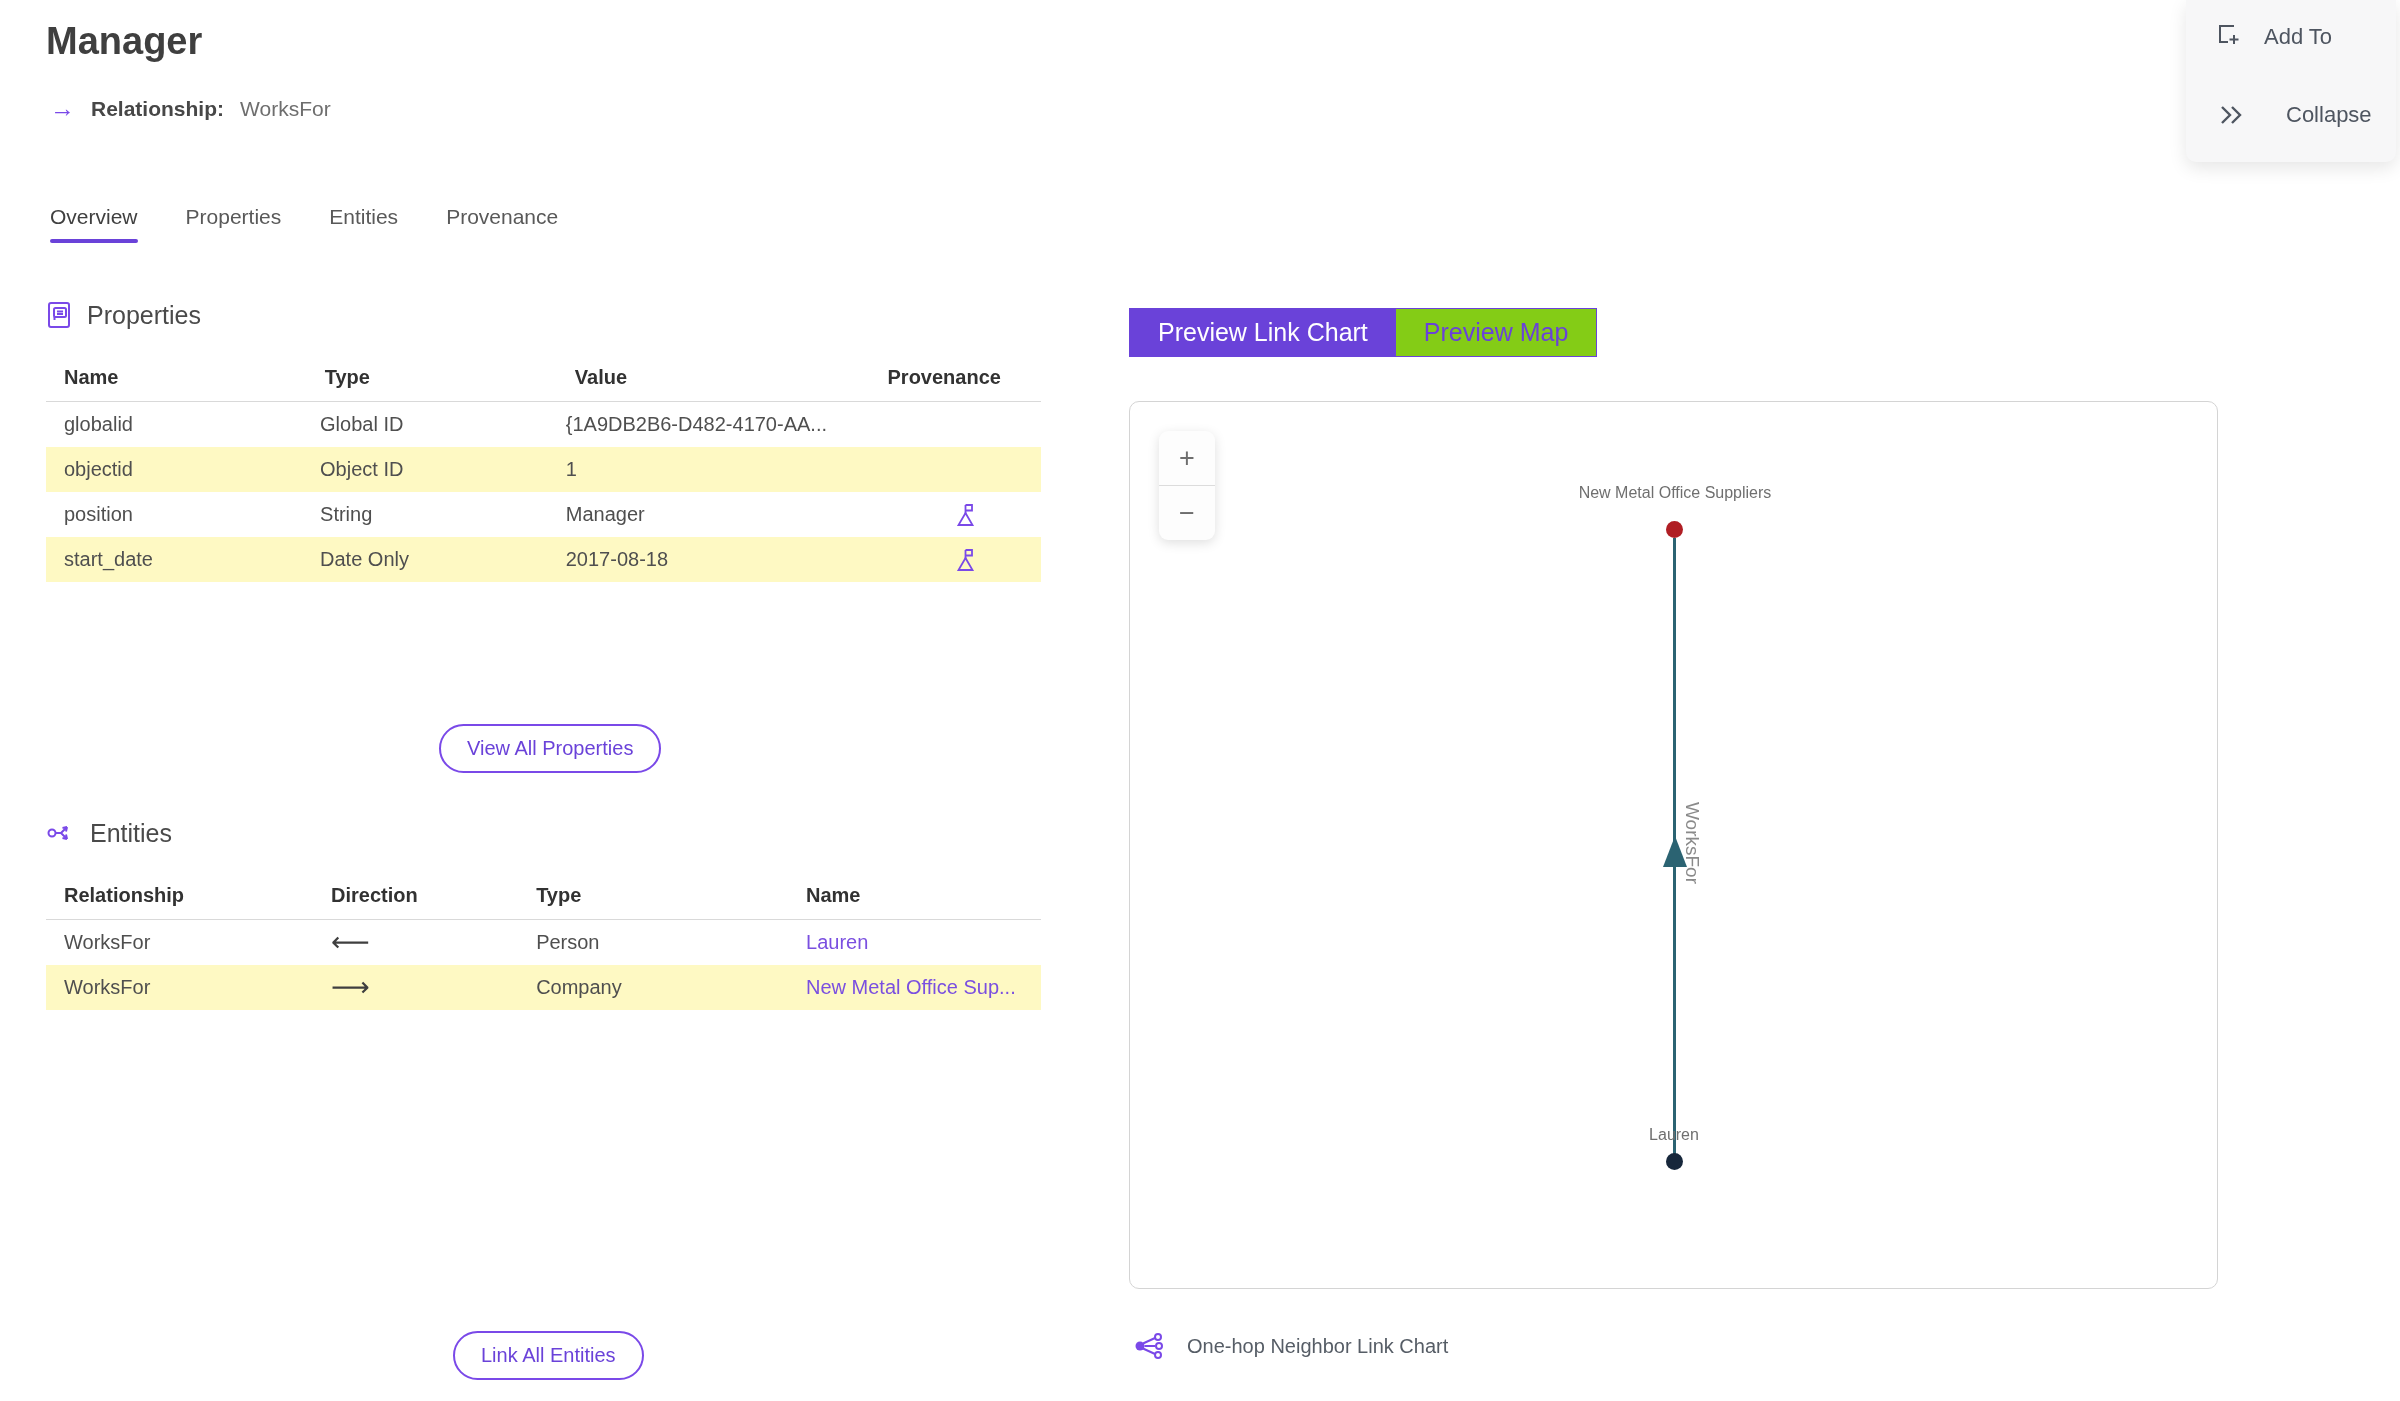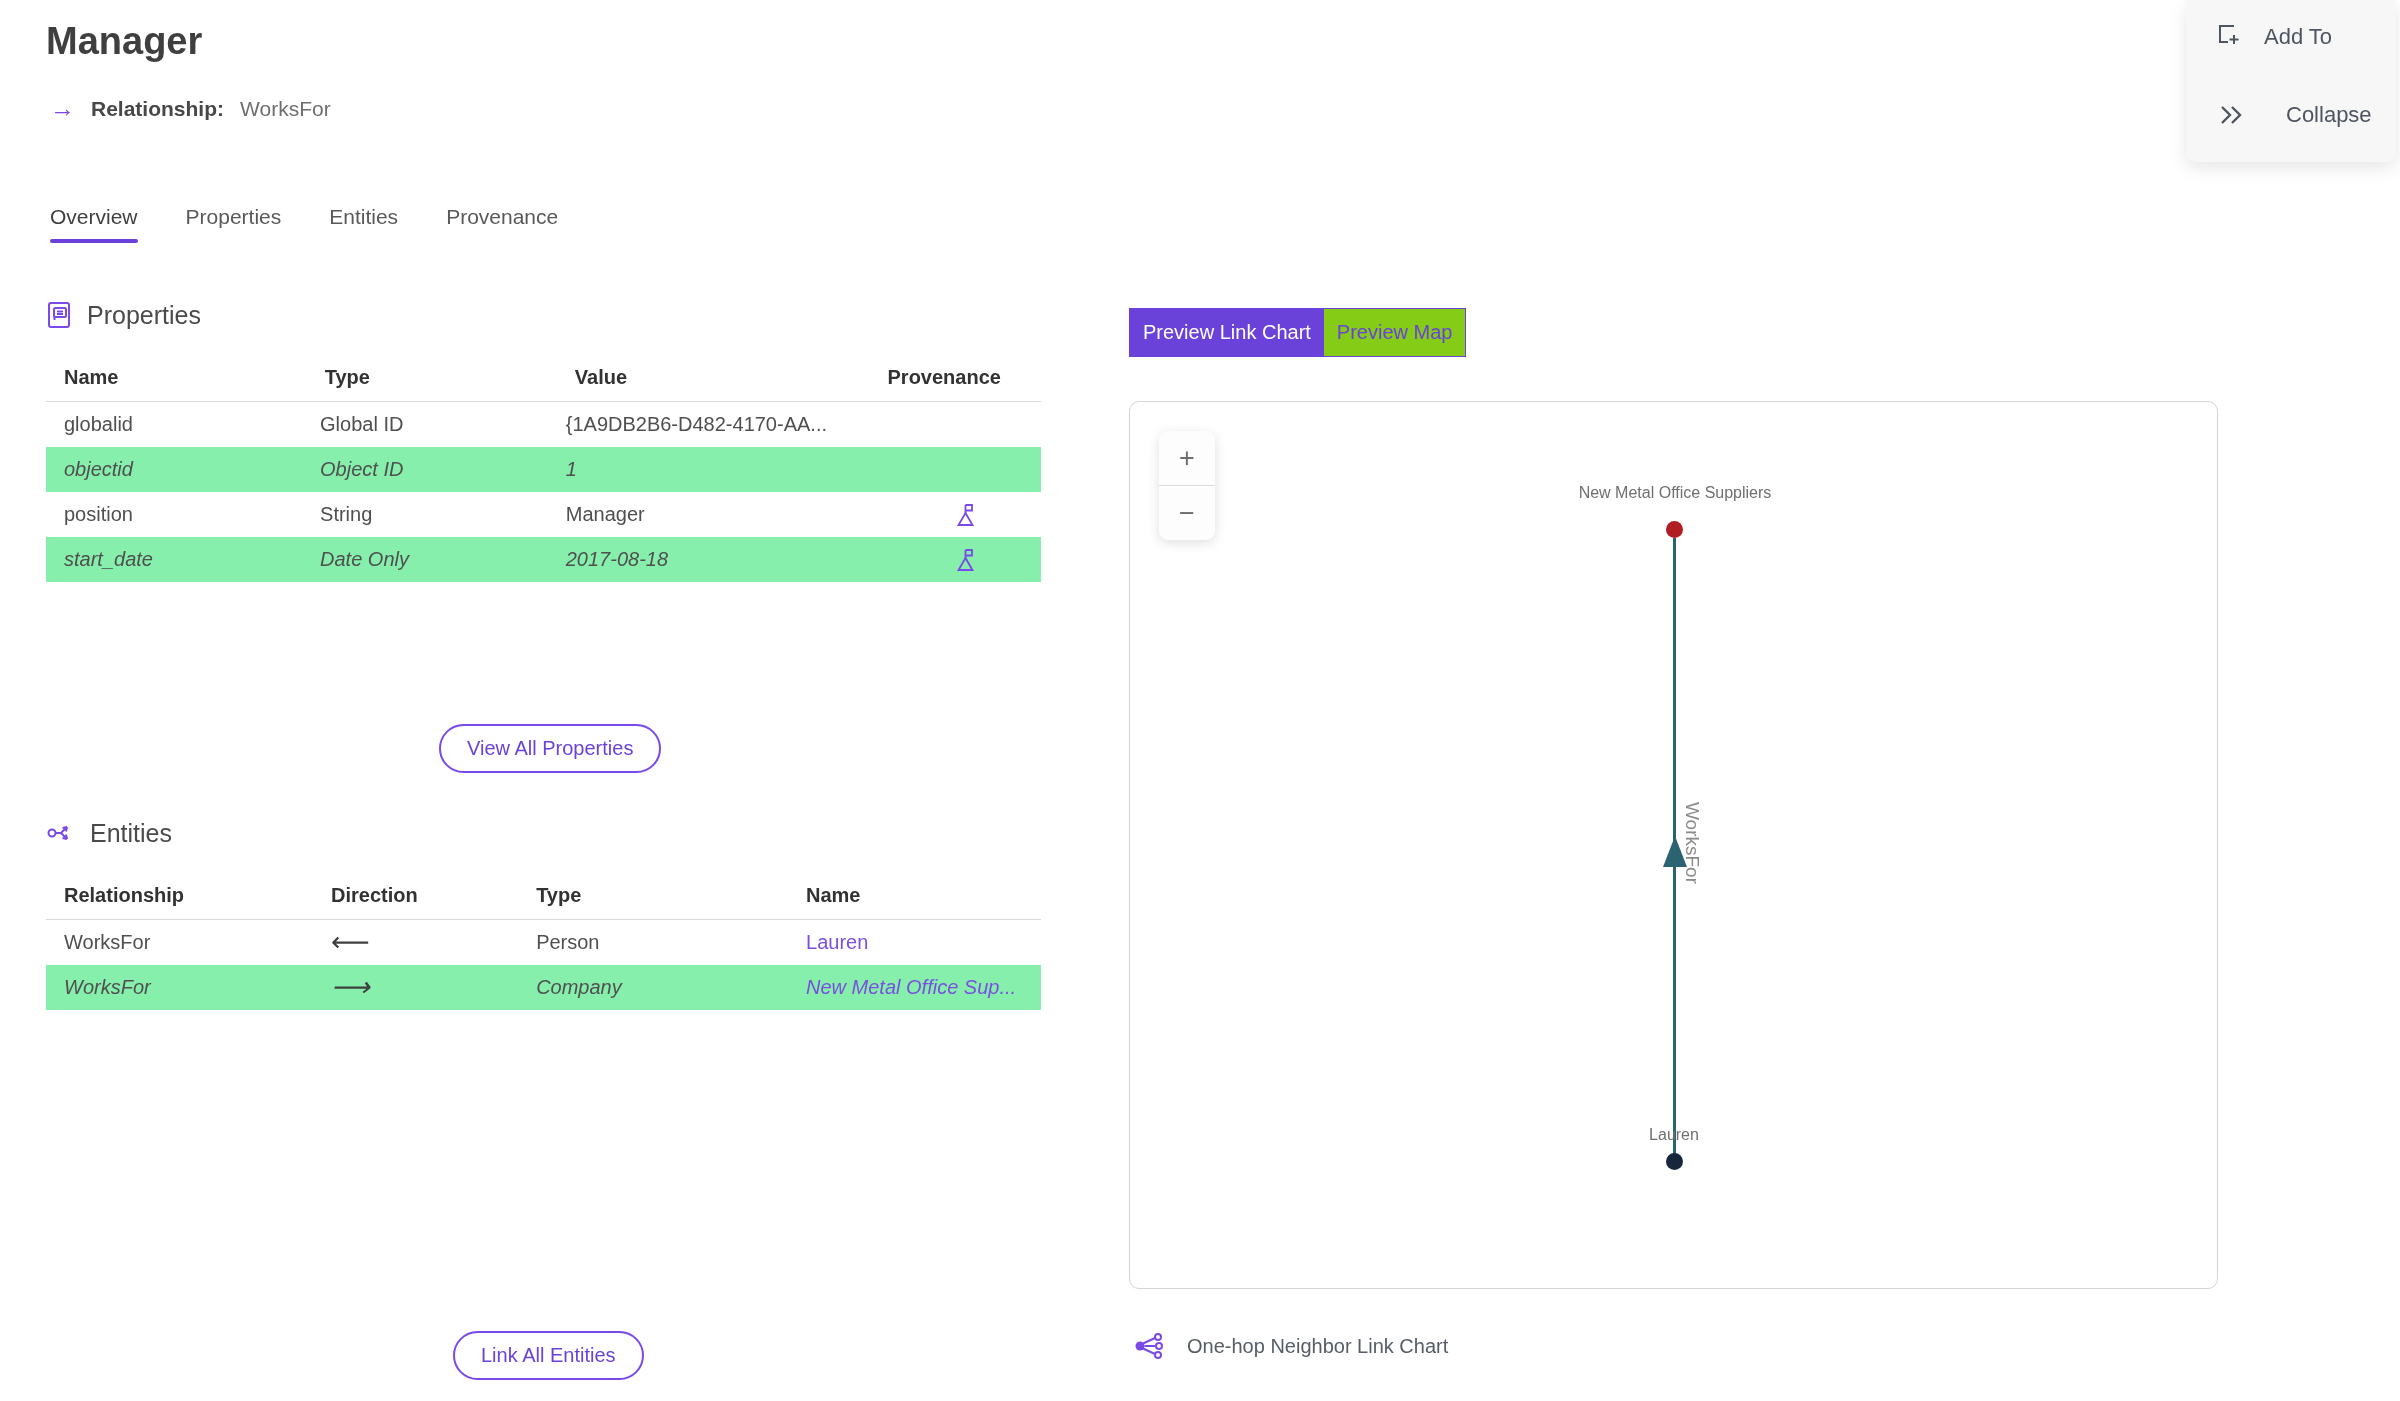--- a/index.html
+++ b/index.html
@@ -30,21 +30,21 @@
     background:#6a42d9;border-radius:2px;}
   
   .section-head{display:flex;align-items:center;gap:14px;font-size:25px;color:#4a4a4a;}
   .section-head svg{display:block;}
   .props-section{position:absolute;left:46px;top:300px;width:995px;}
   .entities-section{position:absolute;left:46px;top:818px;width:995px;}
   
   .tbl{margin-top:24px;width:100%;font-size:20px;}
   .trow{display:flex;align-items:center;height:45px;}
   .thead{font-weight:700;color:#323232;border-bottom:1px solid #d9d9d9;height:47px;}
-  .trow.alt{background:#86efac;font-style:italic;}
+  .trow.alt{background:#fef9c3;}
   .cell{padding-left:18px;white-space:nowrap;overflow:hidden;text-overflow:ellipsis;}
   .props-section .c1{width:253px;}
   .props-section .c2{width:242px;}
   .props-section .c3{width:326px;}
   .props-section .c4{width:160px;display:flex;justify-content:center;}
   .props-section .thead .c4{justify-content:flex-start;padding-left:0;}
   .entities-section .c1{width:265px;}
   .entities-section .c2{width:199px;}
   .entities-section .c3{width:268px;}
   .entities-section .c4{width:250px;}
@@ -53,21 +53,21 @@
   .prov-flag{cursor:pointer;}
   
   .pill-btn{position:absolute;background:#fff;border:2px solid #7a49e8;border-radius:999px;
     color:#6a42d9;font-size:20px;padding:11px 26px;cursor:pointer;
     font-family:"Liberation Sans",sans-serif;}
   .btn-props{left:439px;top:724px;}
   .btn-ents{left:453px;top:1331px;}
   
   .segmented{position:absolute;left:1129px;top:308px;display:flex;height:49px;
     border:1px solid #6a42d9;box-sizing:border-box;}
-  .seg{display:flex;align-items:center;padding:0 13px;font-size:20px;cursor:pointer;}
+  .seg{display:flex;align-items:center;padding:0 28px;font-size:25px;cursor:pointer;}
   .seg.active{background:#6a42d9;color:#ffffff;}
   .seg.inactive{background:#84cc16;color:#6a42d9;}
   
   .chart-panel{position:absolute;left:1129px;top:401px;width:1089px;height:888px;
     border:1px solid #d4d4d4;border-radius:10px;background:#ffffff;box-sizing:border-box;}
   .zoom-ctl{position:absolute;left:29px;top:29px;width:56px;background:#fdfdfd;
     border-radius:9px;box-shadow:0 3px 12px rgba(0,0,0,.13);overflow:hidden;}
   .zoom-btn{height:54px;display:flex;align-items:center;justify-content:center;
     font-size:27px;color:#6e6e6e;cursor:pointer;}
   .zoom-div{height:1px;background:#dcdcdc;}

